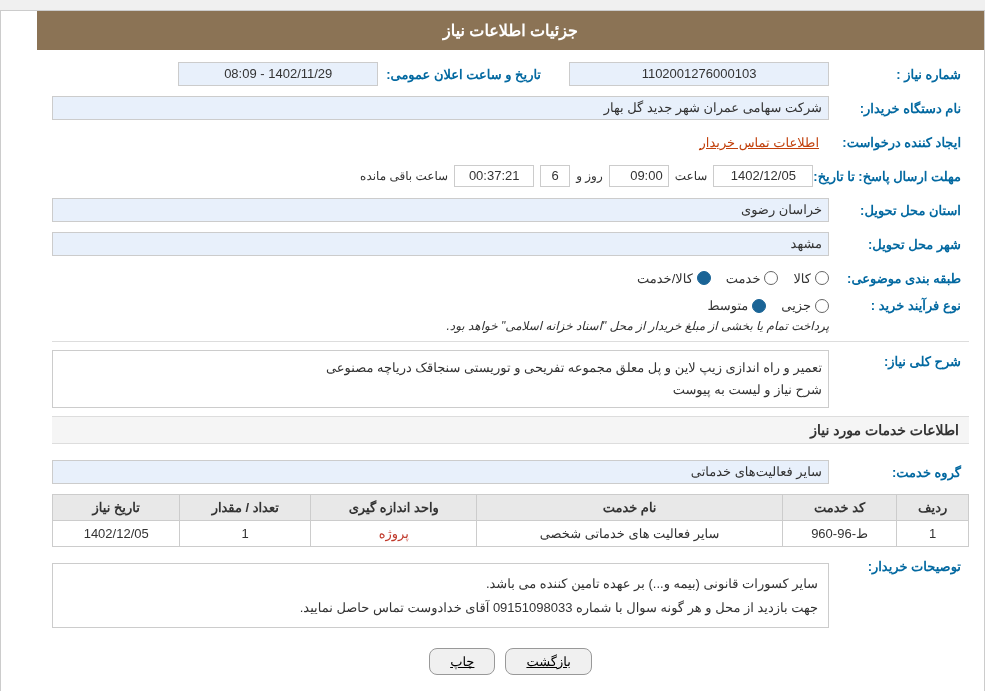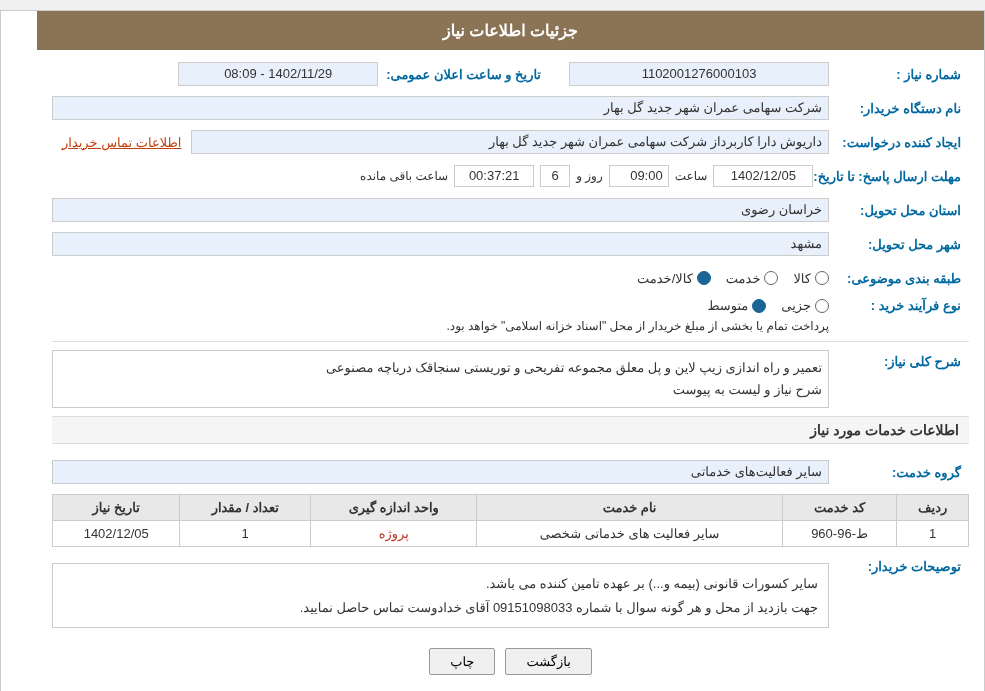--- a/index.html
+++ b/index.html
@@ -130,40 +130,42 @@
       gap: 10px;
       margin: 12px 0 8px 0;
     }
     .btn {
       padding: 5px 20px;
       border: 1px solid #999;
       background: #f0f0f0;
       cursor: pointer;
       font-size: 13px;
       font-family: Tahoma, Arial, sans-serif;
-      border-radius: 2px;
+      border-radius: 8px;
+      text-decoration: underline;
     }
     .flex-row {
       display: flex;
       align-items: center;
       gap: 6px;
     }
     .col-label {
       font-size: 12px;
       white-space: nowrap;
     }
     .purchase-options {
       display: flex;
       flex-direction: column;
       gap: 4px;
     }
     .purchase-note {
       font-size: 12px;
       color: #333;
       margin-top: 2px;
+      font-style: italic;
     }
   </style>
 </head>
 <body>
 
 <div class="page-wrapper">
 
   <div class="header">
     <span>جزئیات اطلاعات نیاز</span>
   </div>
@@ -179,21 +181,20 @@
       </div>
     </div>
 
     <div class="row">
       <span class="label">نام دستگاه خریدار:</span>
       <div class="value-box highlighted">شرکت سهامی عمران شهر جدید گل بهار</div>
     </div>
 
     <div class="row">
       <span class="label">ایجاد کننده درخواست:</span>
-      <div class="value-box highlighted" style="flex:2;">داریوش دارا کاربرداز شرکت سهامی عمران شهر جدید گل بهار</div>
       <div style="padding: 0 10px;">
         <span class="link-text">اطلاعات تماس خریدار</span>
       </div>
     </div>
 
     <div class="row">
       <span class="label">مهلت ارسال پاسخ: تا تاریخ:</span>
       <div class="flex-row">
         <div class="small-box highlighted" style="min-width:100px; text-align:center;">1402/12/05</div>
         <span class="col-label">ساعت</span>

